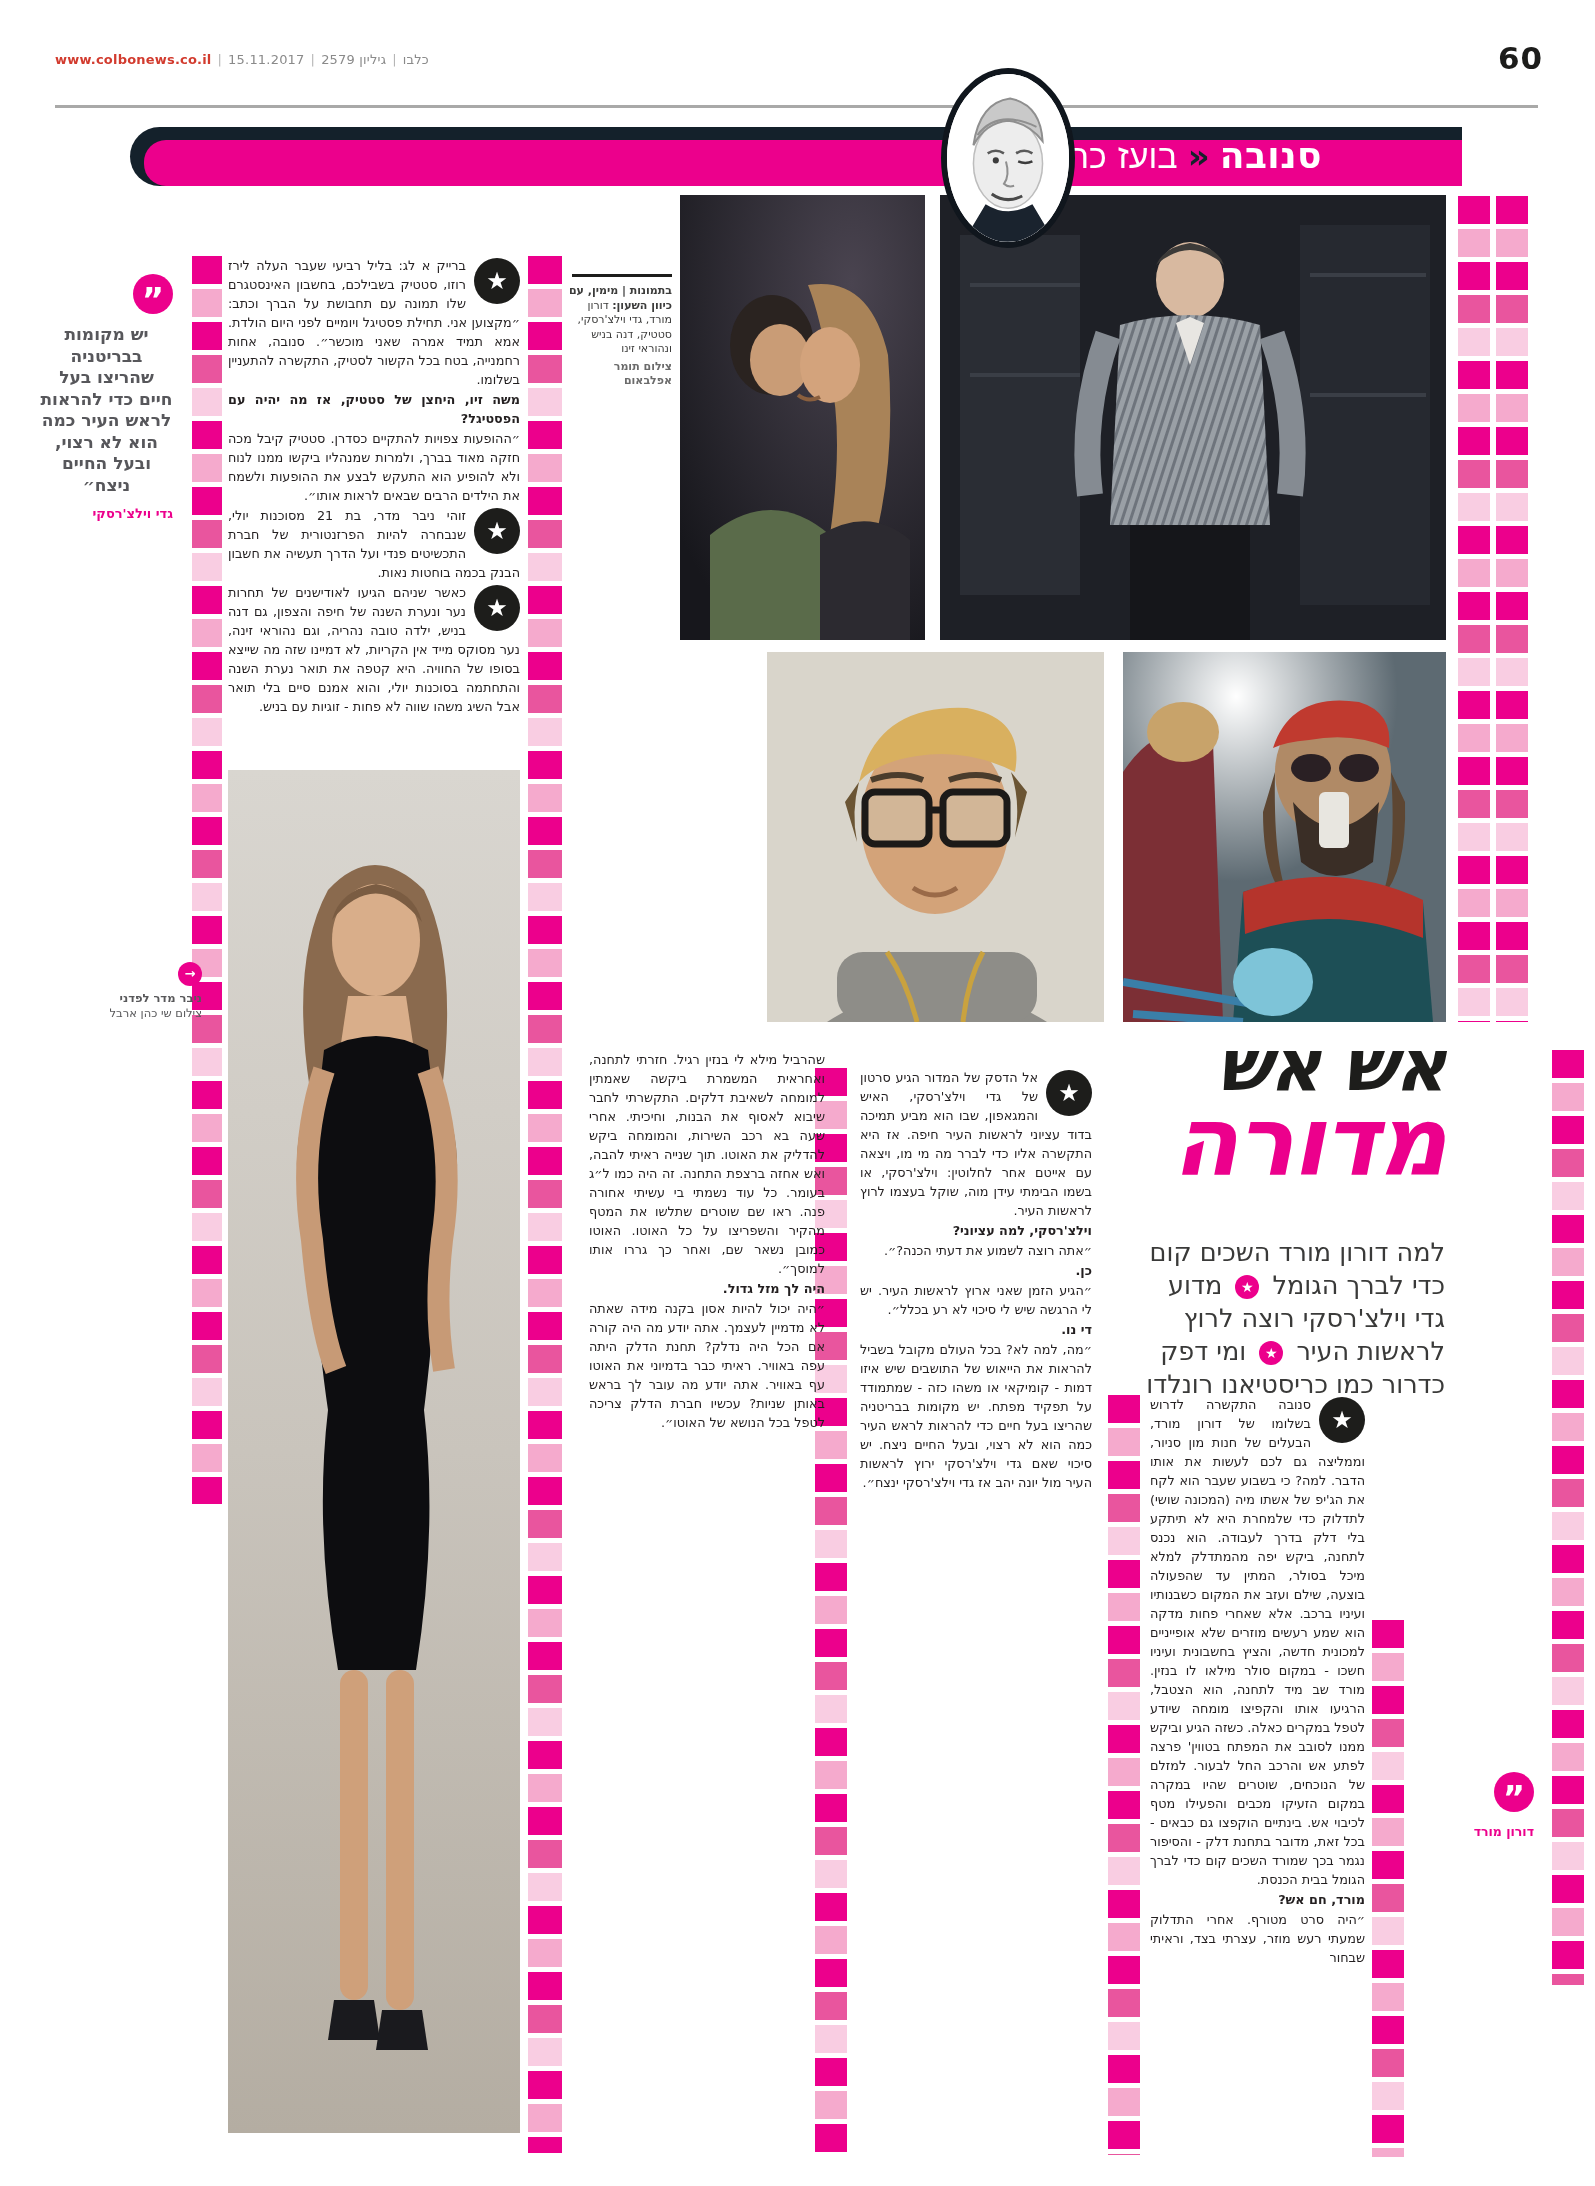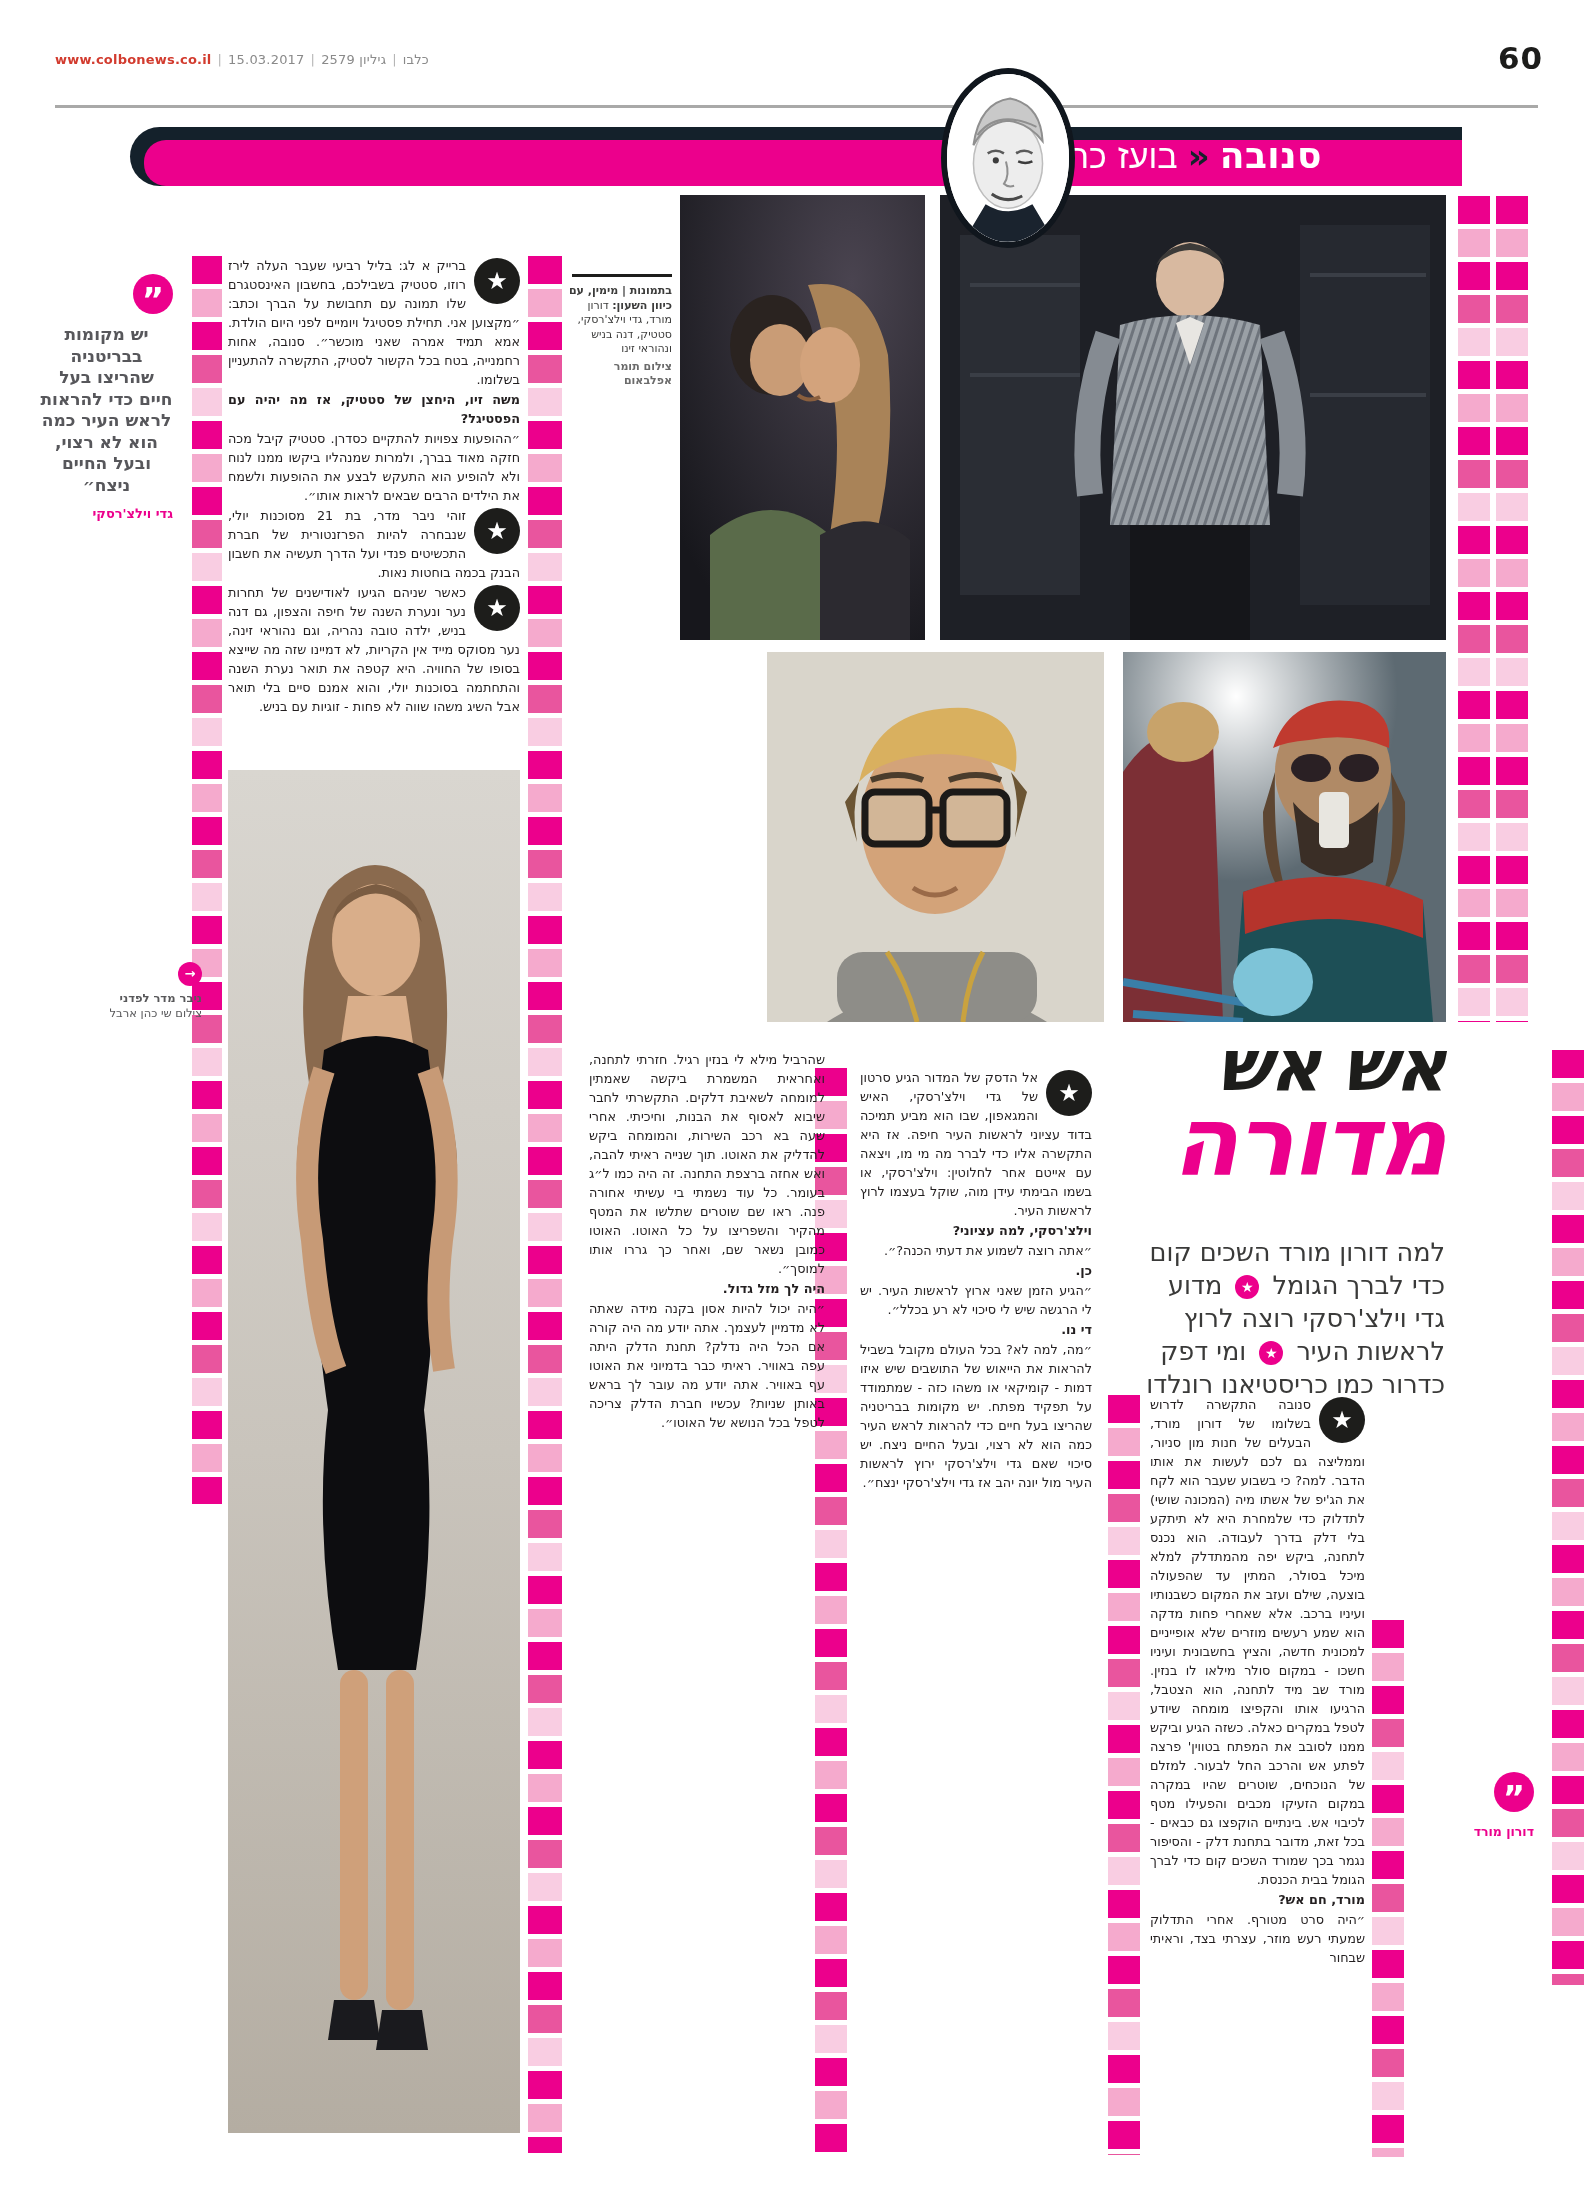--- a/index.html
+++ b/index.html
@@ -66,21 +66,21 @@
   .rquote{position:absolute;left:1412px;top:1772px;width:122px;text-align:right;}
   .rquote .pq-text{font-size:16px;line-height:20.5px;}
   .rquote .pq-attr{font-size:12.5px;}
 </style>
 </head>
 <body>
 
 <div id="page">
 
   <div class="hdr-left">
-    <span class="url">www.colbonews.co.il</span><span class="sep">|</span><span>כלבו</span><span class="sep">|</span><span>גיליון 2579</span><span class="sep">|</span><span>15.03.2017</span>
+    <span class="url">www.colbonews.co.il</span><span class="sep">|</span><span>כלבו</span><span class="sep">|</span><span>גיליון 2579</span><span class="sep">|</span><span>15.11.2017</span>
   </div>
   <div class="page-num">60</div>
   <div class="hdr-rule"></div>
 
   <div class="banner">
     <div class="banner-pink"></div>
     <div class="banner-text">
       <span class="banner-section">סנובה</span><span class="banner-chev">«</span><span class="banner-author">בועז כהן</span>
     </div>
   </div>

